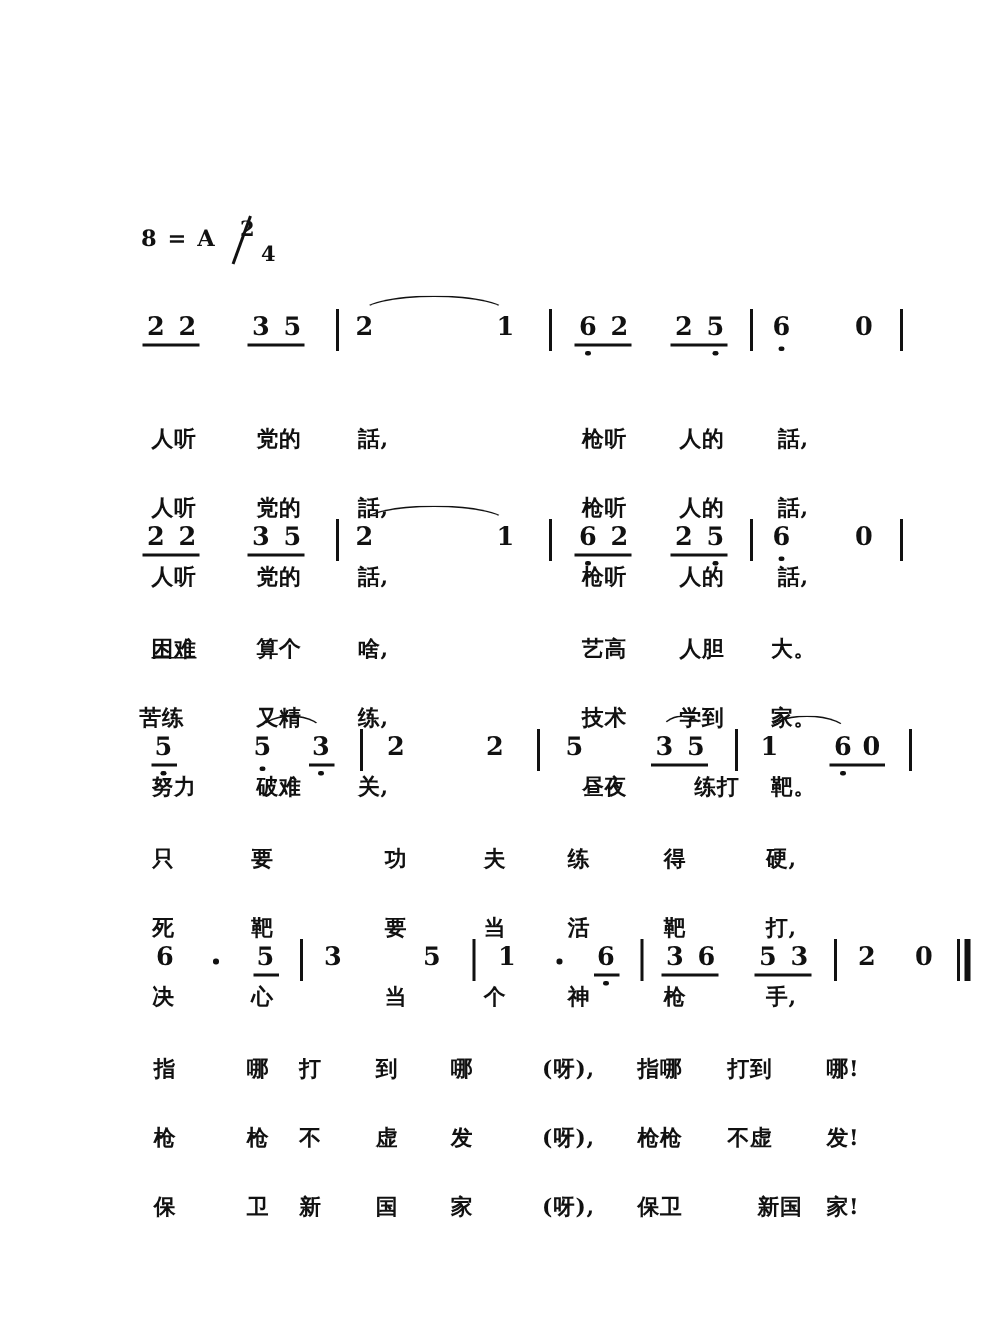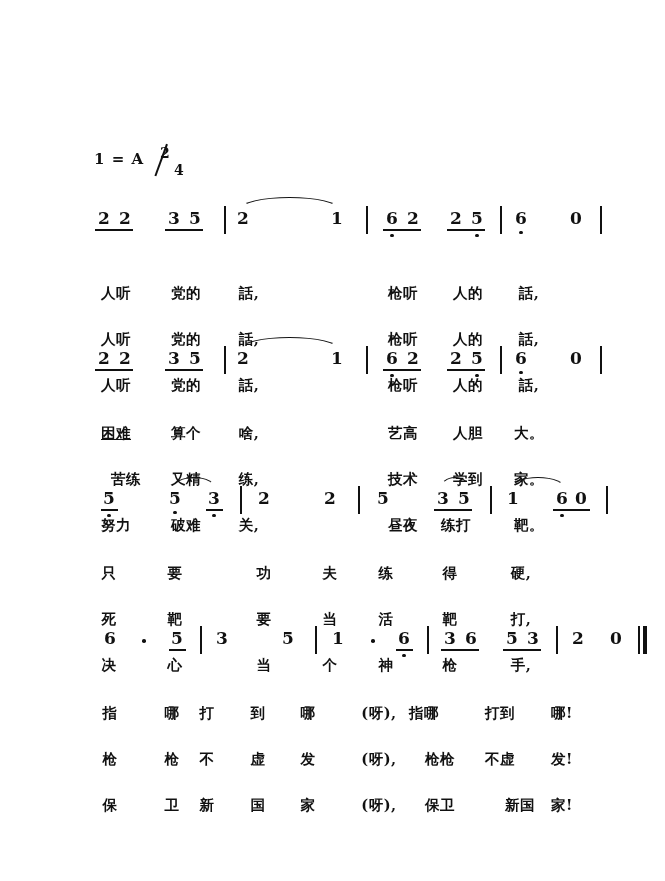--- a/index.html
+++ b/index.html
@@ -148,21 +148,21 @@
     transform: translateX(-50%);
     letter-spacing: 0.5px;
   }
 </style>
 </head>
 <body>
 
 <div class="sheet">
 
 
-  <div class="keysig">1 = A</div>
+  <div class="keysig">8 = A</div>
 
   <div class="meter">
     <span class="num">2</span>
     <span class="slash"></span>
     <span class="den">4</span>
   </div>
 
 
   <div class="system" style="top:208px;">
     <div class="notes-row">
@@ -252,33 +252,33 @@
 
     <div class="lyric-line" style="top:32px;">
       <span class="lyric" style="left:116px;text-decoration:underline;">困难</span>
       <span class="lyric" style="left:186px;">算个</span>
       <span class="lyric" style="left:249px;">啥,</span>
       <span class="lyric" style="left:403px;">艺高</span>
       <span class="lyric" style="left:468px;">人胆</span>
       <span class="lyric" style="left:529px;">大。</span>
     </div>
     <div class="lyric-line" style="top:54px;">
-      <span class="lyric" style="left:126px;text-align:center;">苦练</span>
+      <span class="lyric" style="left:108px;text-align:center;">苦练</span>
       <span class="lyric" style="left:186px;">又精</span>
       <span class="lyric" style="left:249px;">练,</span>
       <span class="lyric" style="left:403px;">技术</span>
       <span class="lyric" style="left:468px;">学到</span>
       <span class="lyric" style="left:529px;">家。</span>
     </div>
     <div class="lyric-line" style="top:76px;">
       <span class="lyric" style="left:116px;">努力</span>
       <span class="lyric" style="left:186px;">破难</span>
       <span class="lyric" style="left:249px;">关,</span>
       <span class="lyric" style="left:403px;">昼夜</span>
-      <span class="lyric" style="left:456px;">练打</span>
+      <span class="lyric" style="left:478px;">练打</span>
       <span class="lyric" style="left:529px;">靶。</span>
     </div>
   </div>
 
   <div class="system" style="top:488px;">
     <div class="notes-row">
 
       <span class="note" style="left:109px;">5</span>
       <span class="uline" style="left:101px; top:21px; width:17px;"></span>
       <span class="odot" style="left:109px; top:26px;"></span>
@@ -374,21 +374,21 @@
       <span class="bar thick" style="left:643px; top:-2px; height:28px;"></span>
     </div>
 
     <div class="lyric-line" style="top:32px;">
       <span class="lyric" style="left:110px;">指</span>
       <span class="lyric" style="left:172px;">哪</span>
       <span class="lyric" style="left:207px;">打</span>
       <span class="lyric" style="left:258px;">到</span>
       <span class="lyric" style="left:308px;">哪</span>
       <span class="lyric" style="left:379px;">(呀),</span>
-      <span class="lyric" style="left:424px;">指哪</span>
+      <span class="lyric" style="left:440px;">指哪</span>
       <span class="lyric" style="left:500px;">打到</span>
       <span class="lyric" style="left:562px;">哪!</span>
     </div>
     <div class="lyric-line" style="top:54px;">
       <span class="lyric" style="left:110px;">枪</span>
       <span class="lyric" style="left:172px;">枪</span>
       <span class="lyric" style="left:207px;">不</span>
       <span class="lyric" style="left:258px;">虚</span>
       <span class="lyric" style="left:308px;">发</span>
       <span class="lyric" style="left:379px;">(呀),</span>

